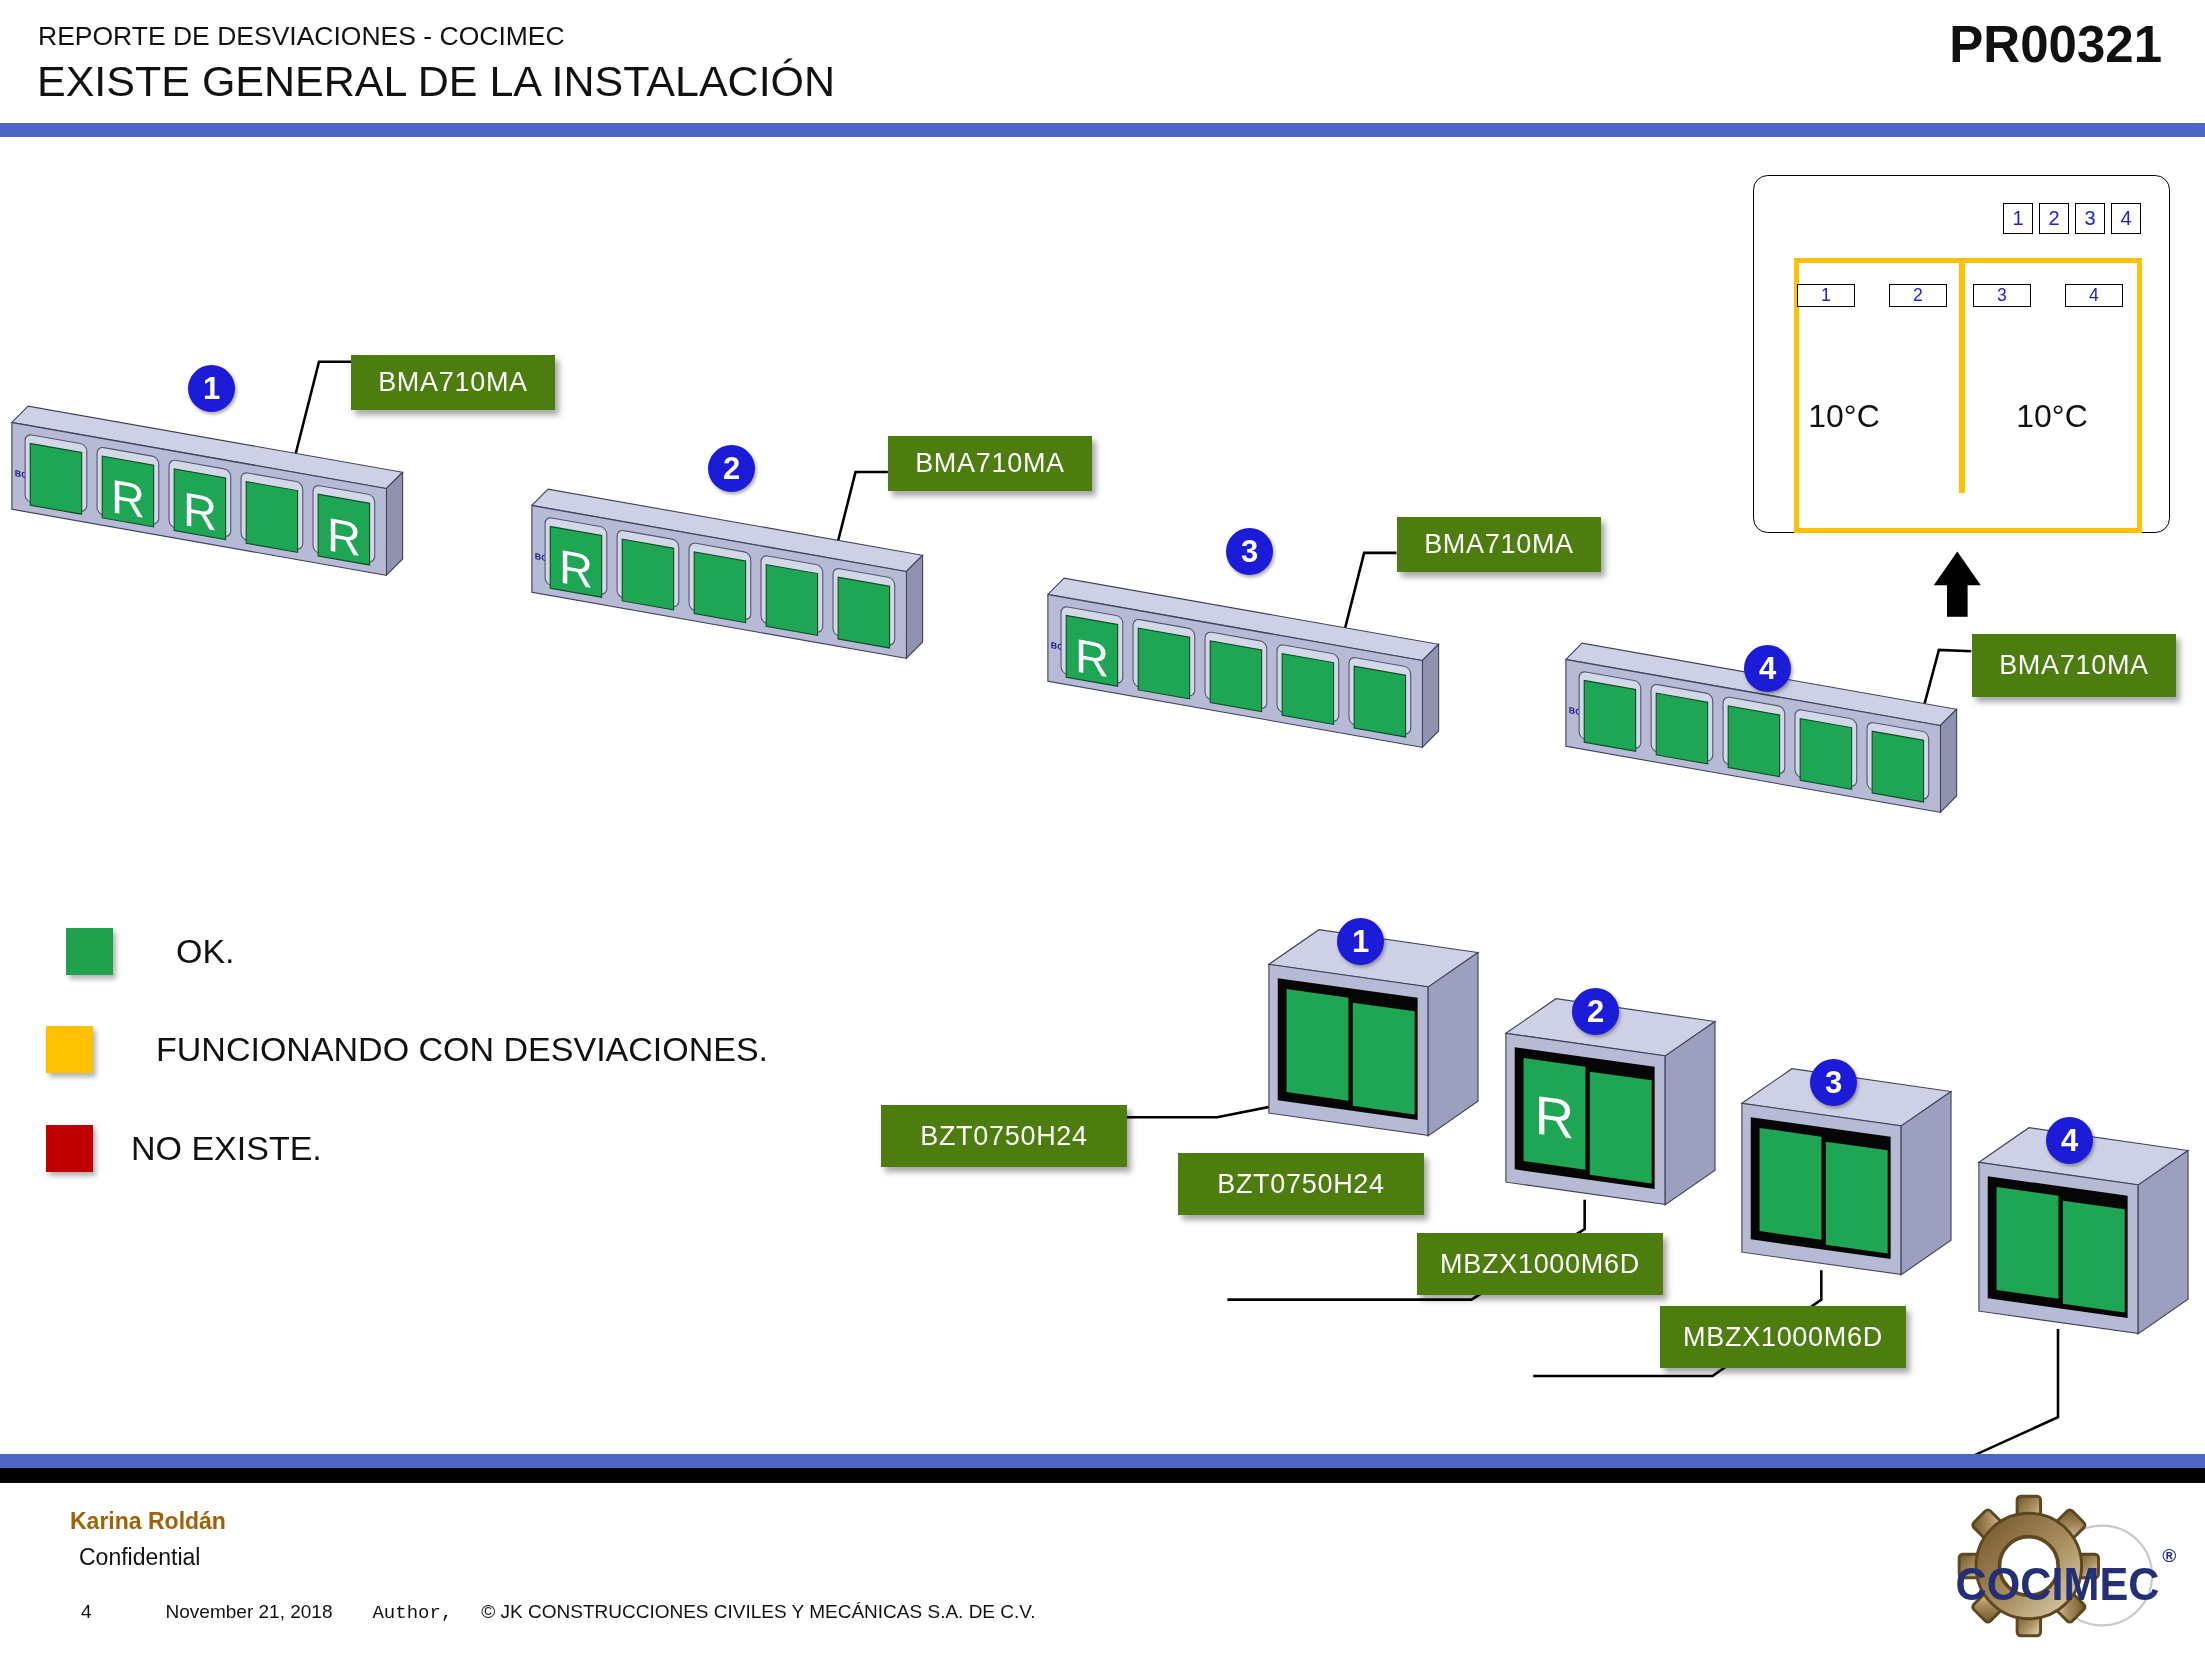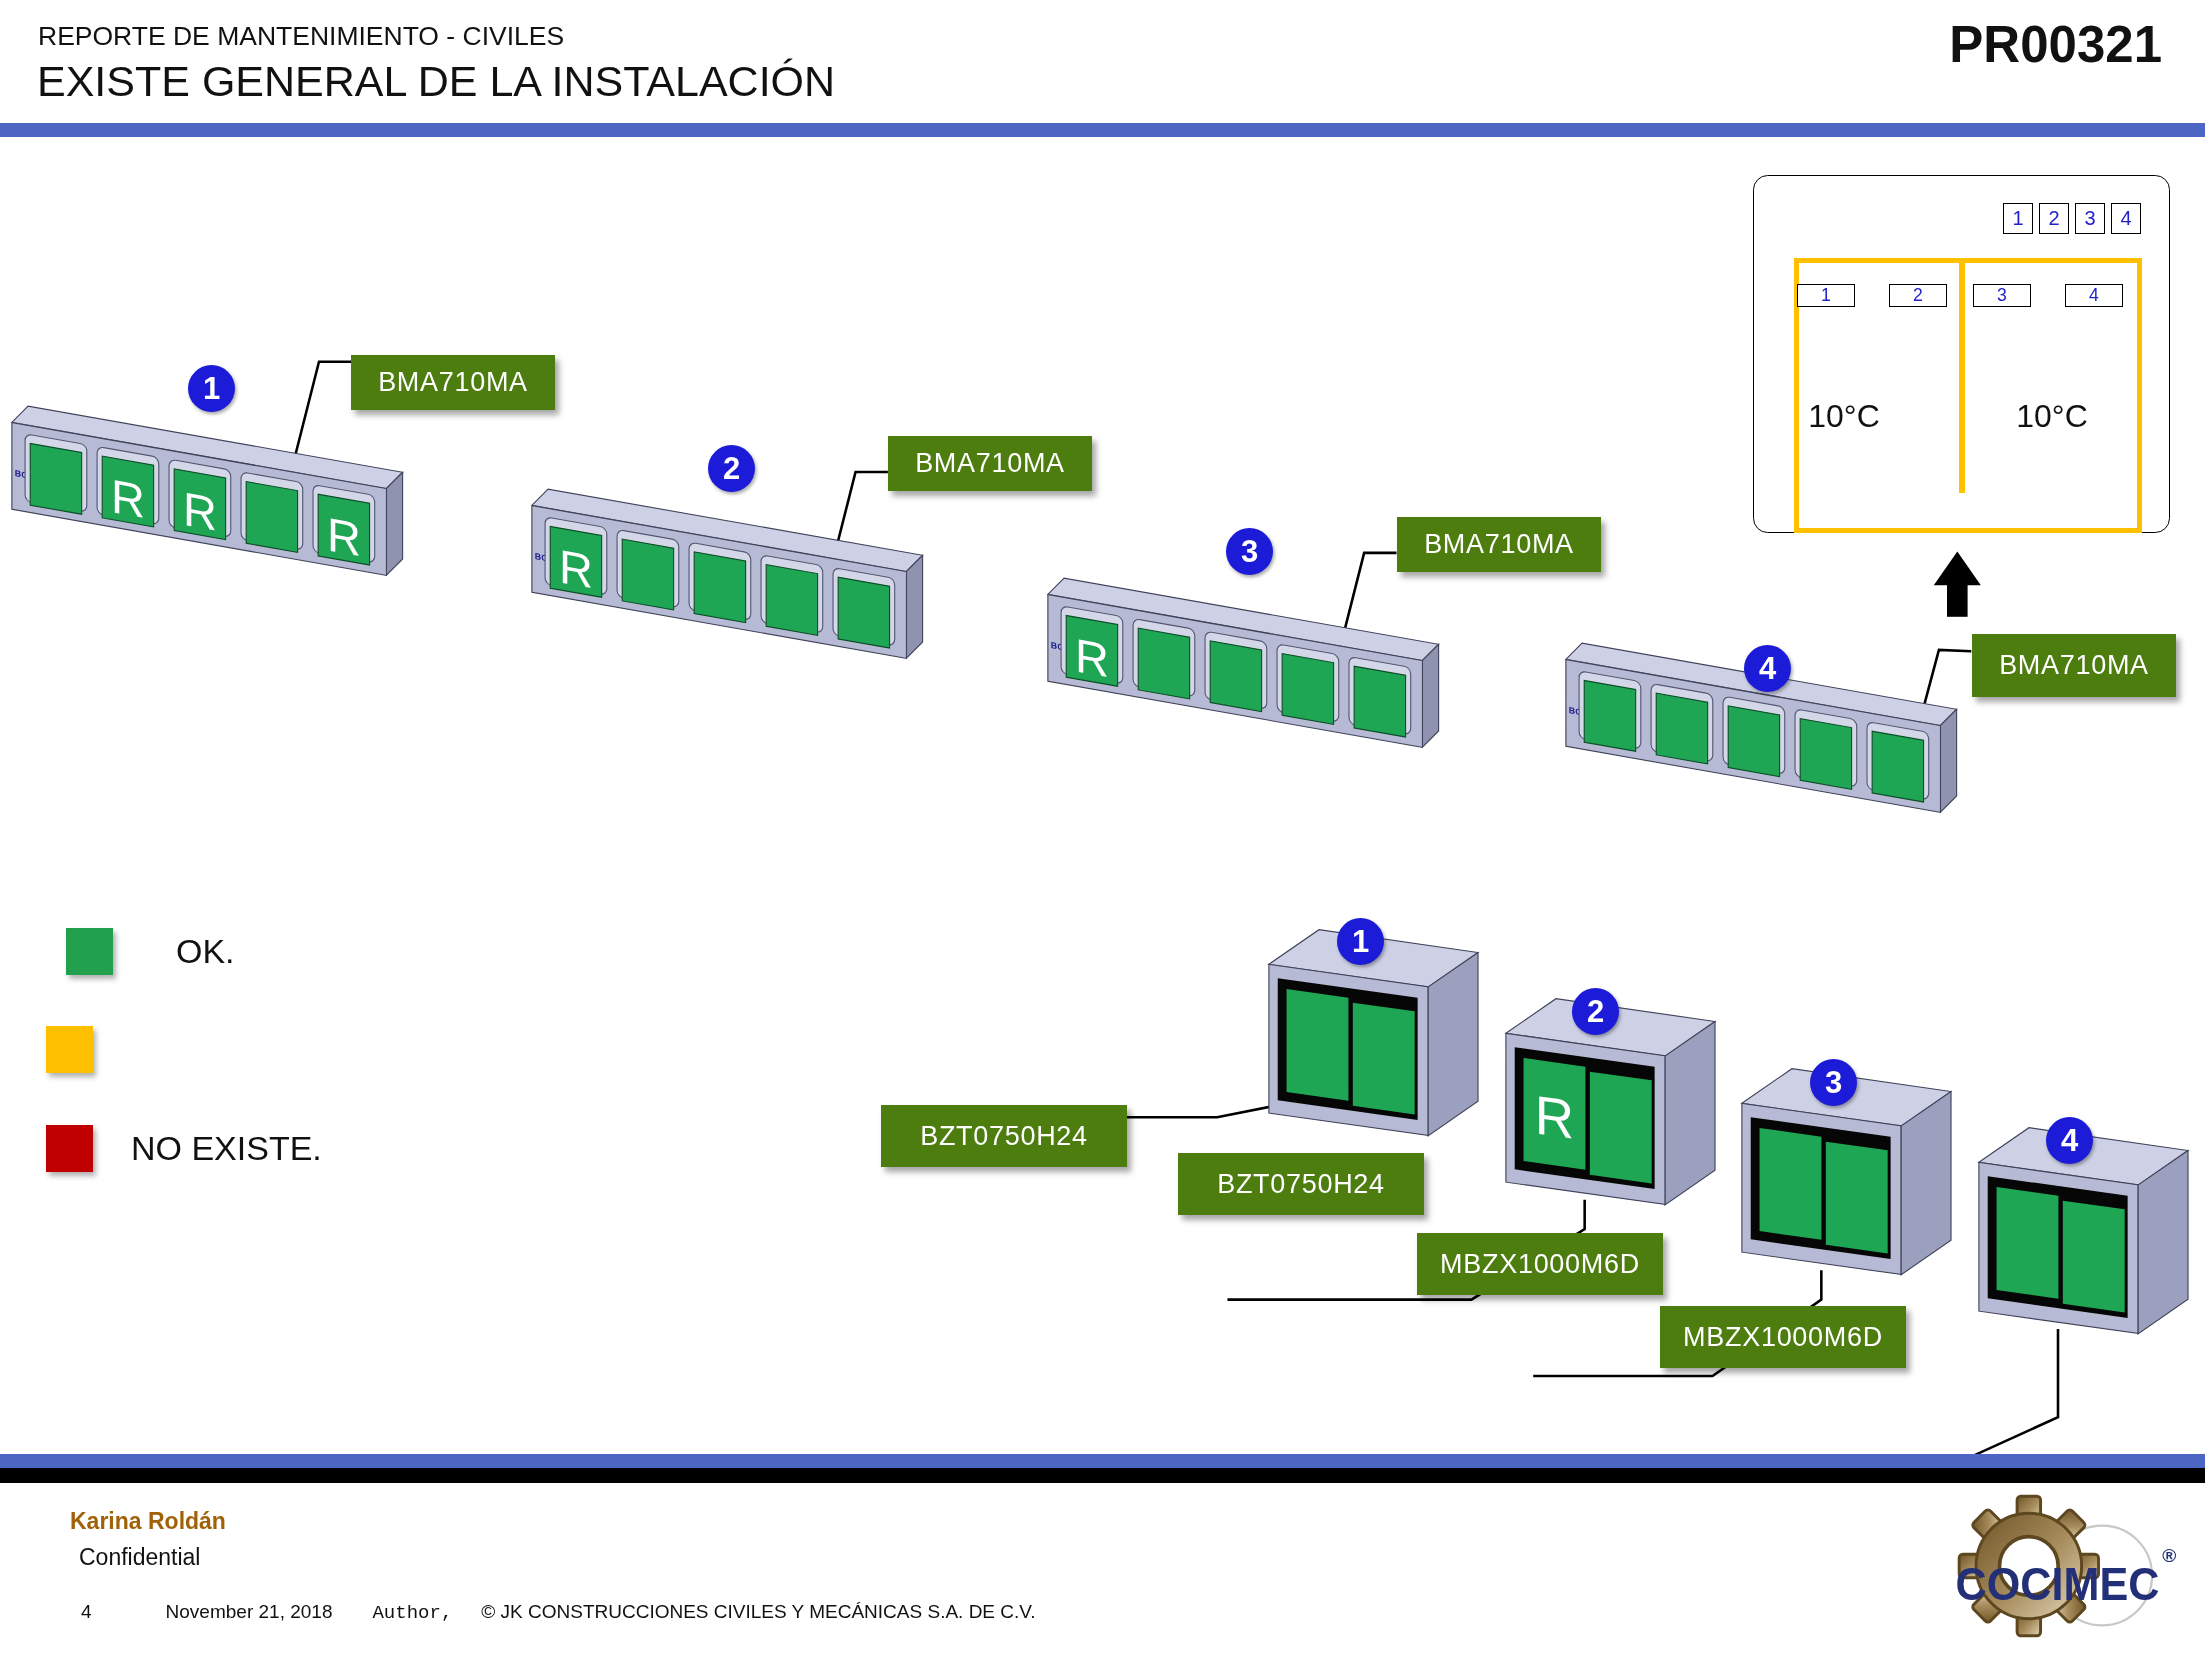--- a/index.html
+++ b/index.html
@@ -35,21 +35,21 @@
   .f-name{left:70px;top:1508px;font-size:23px;font-weight:bold;color:#a16207;}
   .f-conf{left:79px;top:1544px;font-size:23px;color:#111;}
   .f-meta{left:81px;top:1601px;font-size:19px;color:#111;}
   .f-meta span{margin-right:0;}
   svg{position:absolute;overflow:visible;}
   text{font-family:"Liberation Sans",sans-serif;}
 </style>
 </head>
 <body>
 
-<div class="abs report-line">REPORTE DE MANTENIMIENTO - CIVILES</div>
+<div class="abs report-line">REPORTE DE DESVIACIONES - COCIMEC</div>
 <div class="abs page-title">EXISTE GENERAL DE LA INSTALACIÓN</div>
 <div class="abs code">PR00321</div>
 <div class="abs hr-blue" style="top:123px;"></div>
 
 <svg style="left:0;top:0;" width="2205" height="1654" viewBox="0 0 3000 2250">
   <g fill="none" stroke="#000" stroke-width="3.5">
     <path d="M 478 492 L 434 492 L 396 642"></path>
     <path d="M 1208 642 L 1164 642 L 1126 792"></path>
     <path d="M 1900 752 L 1856 752 L 1818 902"></path>
     <path d="M 2682 886 L 2638 884 L 2584 1086"></path>
@@ -208,20 +208,21 @@
 <div class="abs lbl" style="left:888px;top:436px;width:204px;height:55px;">BMA710MA</div>
 <div class="abs lbl" style="left:1397px;top:517px;width:204px;height:55px;">BMA710MA</div>
 <div class="abs lbl" style="left:1972px;top:634px;width:204px;height:63px;">BMA710MA</div>
 
 <div class="abs" style="left:46px;top:928px;display:flex;align-items:center;gap:63px;padding-left:20px;">
   <div class="swatch" style="background:#21A04E;"></div>
   <div class="legend-text">OK.</div>
 </div>
 <div class="abs" style="left:46px;top:1026px;display:flex;align-items:center;gap:63px;">
   <div class="swatch" style="background:#FFC000;"></div>
+  <div class="legend-text">FUNCIONANDO CON DESVIACIONES.</div>
 </div>
 <div class="abs" style="left:46px;top:1125px;display:flex;align-items:center;gap:38px;">
   <div class="swatch" style="background:#C00000;"></div>
   <div class="legend-text">NO EXISTE.</div>
 </div>
 
 <svg style="left:1263px;top:923px;" width="243" height="221" viewBox="0 0 330 300">
   <polygon points="8,56 76,9 292,40 224,87" fill="#ced1e6" stroke="#3f4258" stroke-width="1.5"></polygon>
   <polygon points="224,87 292,40 292,242 224,289" fill="#9aa0bd" stroke="#3f4258" stroke-width="1.5"></polygon>
   <g transform="skewY(8)">

